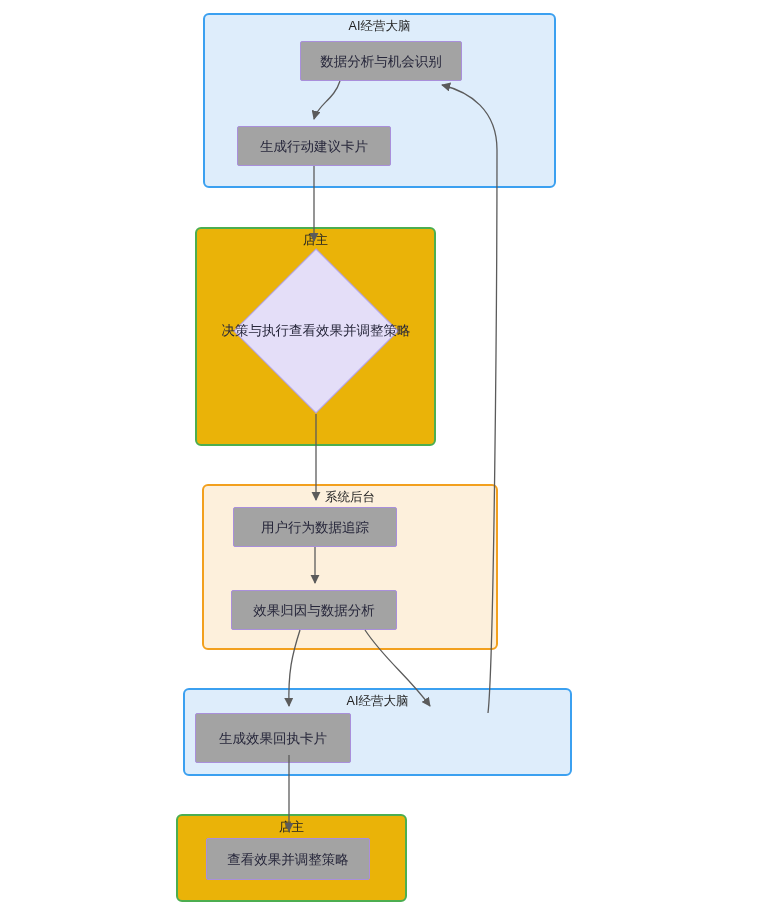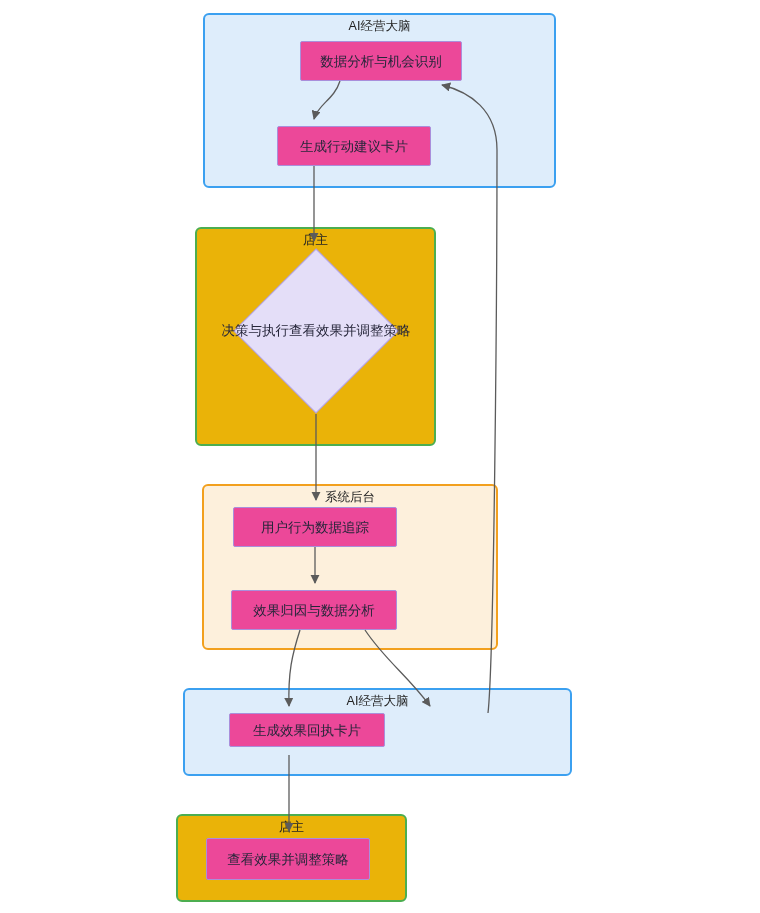--- a/index.html
+++ b/index.html
@@ -49,21 +49,21 @@
     white-space: nowrap;
     z-index: 3;
   }
   .cluster-blue  { background: #DEEDFB; border-color: #3BA0F0; }
   .cluster-green { background: #eab308; border-color: #4CAE50; }
   .cluster-orange{ background: #FDF0DC; border-color: #F2A01E; }
 
   .node {
     position: absolute;
     box-sizing: border-box;
-    background: #ec4899;
+    background: #a3a3a3;
     border: 1px solid #A98FDB;
     border-radius: 2px;
     display: flex;
     align-items: center;
     justify-content: center;
     text-align: center;
     font-size: 13.5px;
     color: #26263A;
     line-height: 17px;
     z-index: 4;
@@ -143,21 +143,21 @@
       <path d="M 289,755 L 289,831" marker-end="url(#arrowhead)"></path>
 
       <path d="M 488,713 C 494,660 497,300 497,150 C 497,110 470,92 442,85" marker-end="url(#arrowhead)"></path>
     </g>
   </svg>
 
   <div class="node" style="left:300px; top:41px; width:162px; height:40px;">
     <span>数据分析与机会识别</span>
   </div>
 
-  <div class="node" style="left:237px; top:126px; width:154px; height:40px;margin-left:40px;">
+  <div class="node" style="left:237px; top:126px; width:154px; height:40px;">
     <span>生成行动建议卡片</span>
   </div>
 
   <div class="node-diamond" style="left:233px; top:248px; width:166px; height:166px;">
     <svg class="dshape" viewBox="0 0 166 166">
       <polygon points="83,1 165,83 83,165 1,83" fill="#E4DEF8" stroke="#B5A3E0" stroke-width="1.2"></polygon>
     </svg>
     <div class="dlabel">
       <span>决策与执行</span>
       <span>查看效果并调整策略</span>
@@ -165,21 +165,21 @@
   </div>
 
   <div class="node" style="left:233px; top:507px; width:164px; height:40px;align-items:center;">
     <span>用户行为数据追踪</span>
   </div>
 
   <div class="node" style="left:231px; top:590px; width:166px; height:40px;">
     <span>效果归因与数据分析</span>
   </div>
 
-  <div class="node" style="left:229px; top:713px; width:156px; height:34px;">
+  <div class="node" style="left:195px; top:713px; width:156px; height:50px;">
     <span>生成效果回执卡片</span>
   </div>
 
 
   <div class="node" style="left:206px; top:838px; width:164px; height:42px;">
     <span>查看效果并调整策略</span>
   </div>
 
 </div>
 

